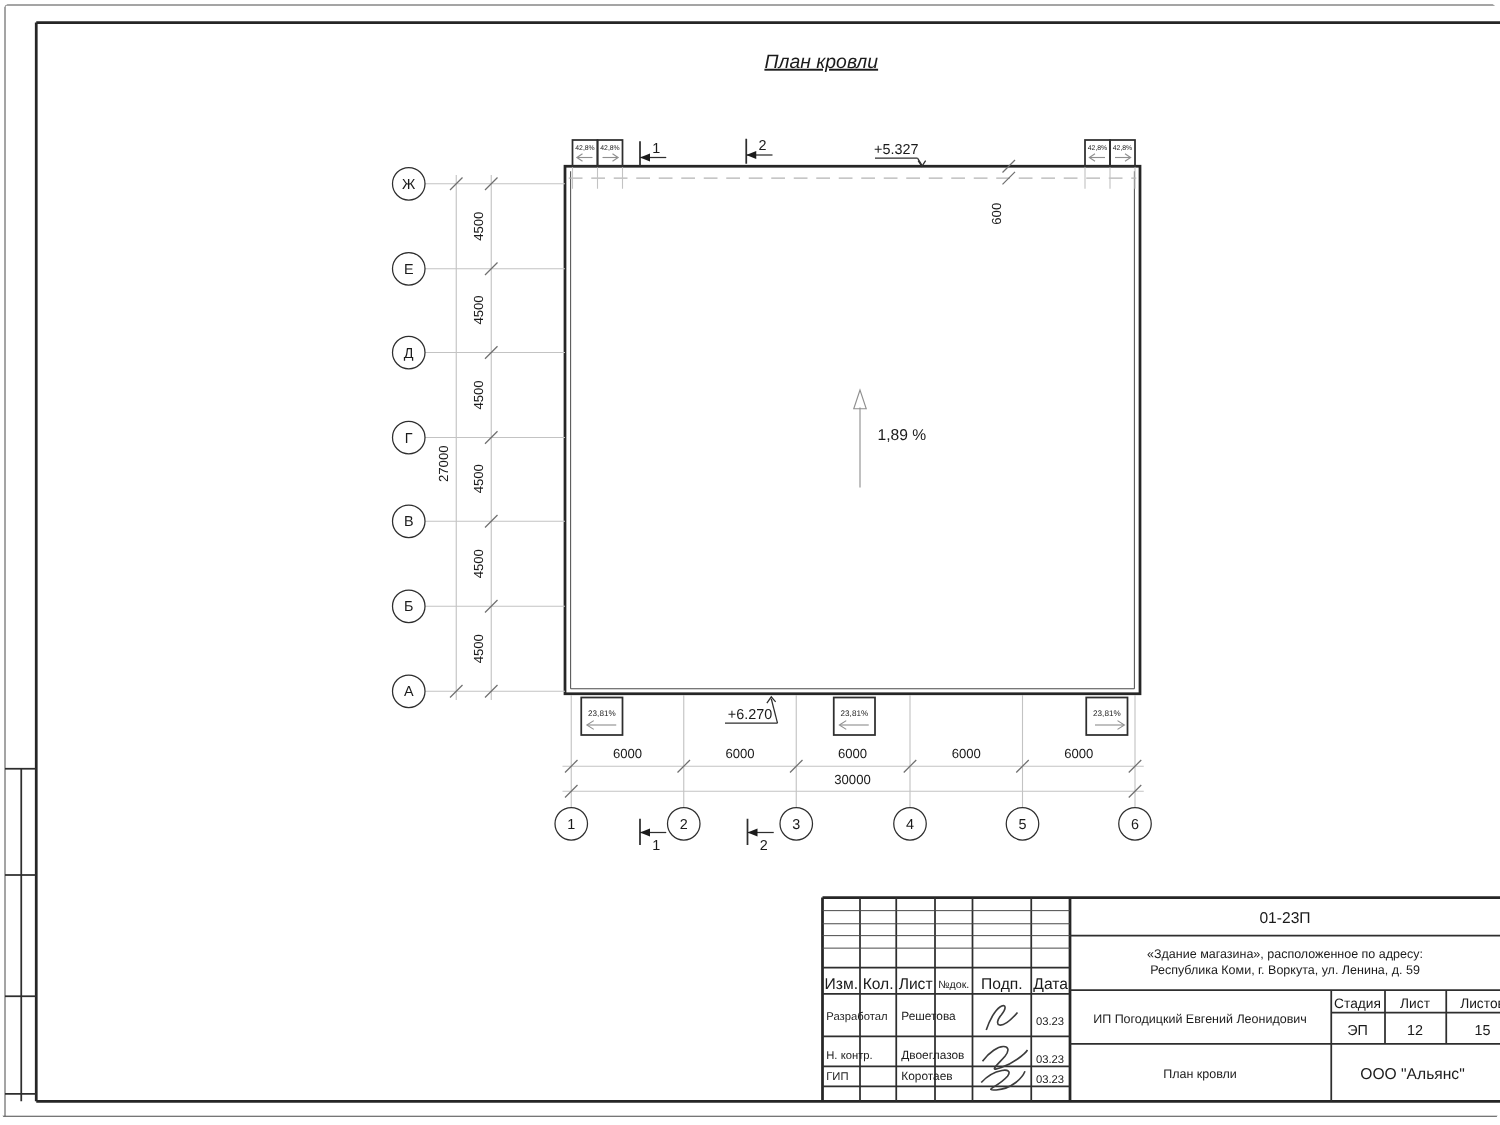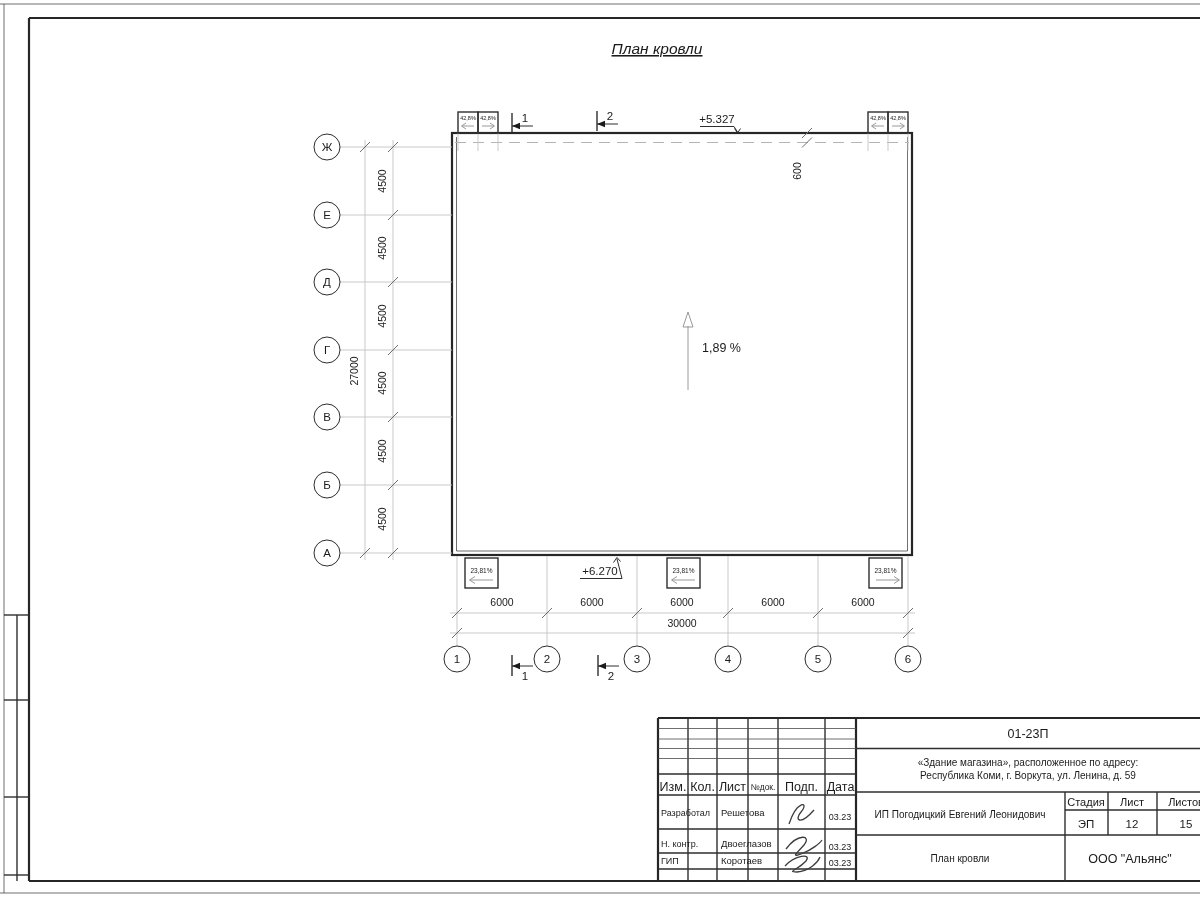--- a/index.html
+++ b/index.html
@@ -1,16 +1,16 @@
 <!DOCTYPE html>
 <html><head>
 <meta charset="utf-8">
 <style>
   html,body{margin:0;padding:0;background:#fff;}
-  .sheet{position:relative;width:1200px;height:900px;background:#ffffff;overflow:hidden;}
+  .sheet{position:relative;width:1200px;height:900px;background:#ffffff;overflow:hidden;border-radius:15px;}
   svg{position:absolute;left:0;top:0;}
   .txt{font-family:"Liberation Sans","DejaVu Sans",sans-serif;fill:#1b1b1b;}
   .ln{stroke:#2e2e2e;stroke-width:1;fill:none;}
   .ln-heavy{stroke:#262626;stroke-width:2.2;fill:none;}
   .ln-med{stroke:#2e2e2e;stroke-width:1.4;fill:none;}
   .ln-thin{stroke:#4a4a4a;stroke-width:0.8;fill:none;}
   .ln-light{stroke:#c3c3c3;stroke-width:0.9;fill:none;}
   .ln-dash{stroke:#b4b4b4;stroke-width:1;fill:none;stroke-dasharray:11 7;}
   .tick{stroke:#6f6f6f;stroke-width:1;fill:none;}
   .sig{stroke:#3c3c3c;stroke-width:1.3;fill:none;}

